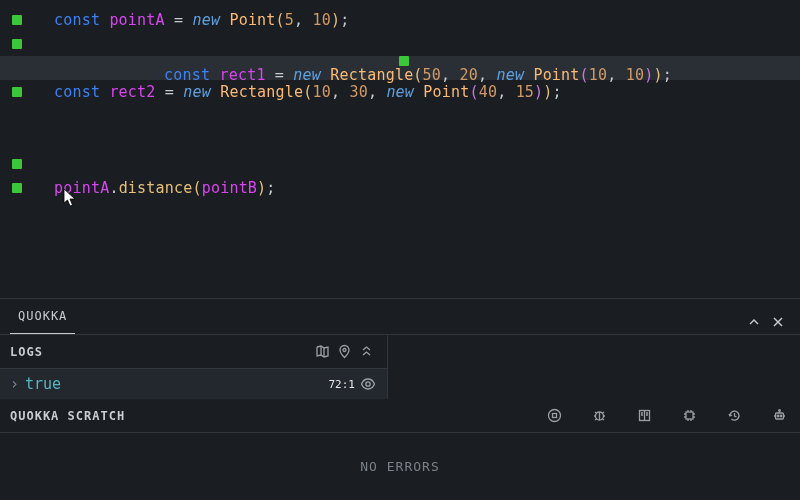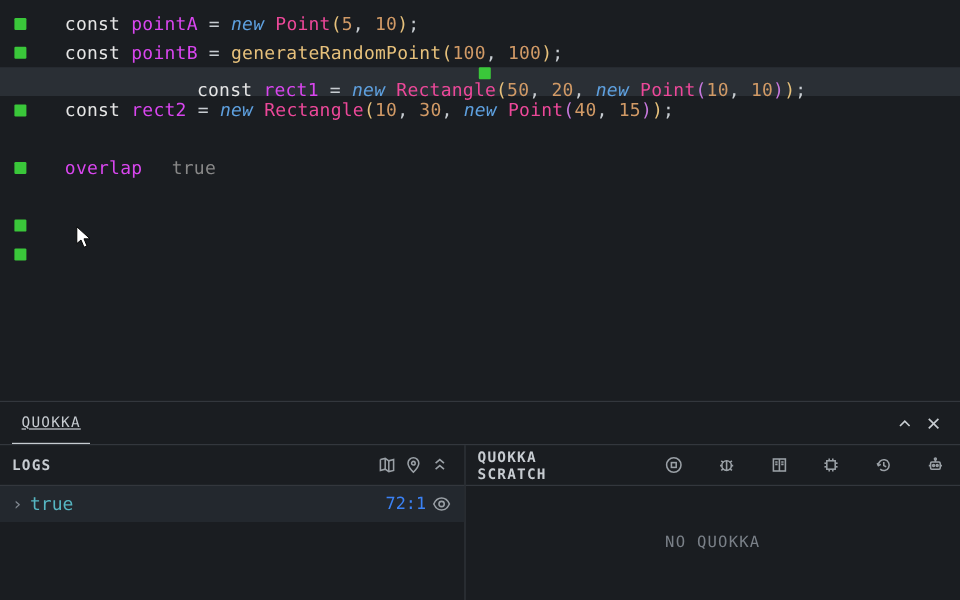--- a/index.html
+++ b/index.html
@@ -39,46 +39,45 @@
     width: 10px;
     height: 10px;
     background: #3ac73a;
     border-radius: 1px;
   }
   .code {
     padding-left: 28px;
     white-space: pre;
     letter-spacing: 0.2px;
   }
-  .kw { color: #e5e5e5; }
+  .kw { color: #3b82f6; }
   .var { color: #d946ef; }
   .op { color: #c7ccd1; }
   .new { color: #5ea0df; font-style: italic; }
-  .cls { color: #ec4899; }
+  .cls { color: #fdba74; }
   .fn { color: #e6c07b; }
   .num { color: #d19a66; }
   .paren-y { color: #e6c07b; }
   .paren-p { color: #c678dd; }
   .punct { color: #c7ccd1; }
   .result { color: #888; padding-left: 6px; }
   .cursor {
     position: absolute;
     left: 63px;
     top: 188px;
     pointer-events: none;
   }
 
   .panel-tabs {
     display: flex;
-    align-items: center;
+    align-items: flex-end;
     background: #1a1d21;
     border-top: 1px solid #33373d;
     padding: 0 10px;
     height: 36px;
-    text-decoration: underline;
   }
   .panel-tab {
     font-size: 12px;
     letter-spacing: 1px;
     color: #c7ccd1;
     padding: 0 8px;
     height: 100%;
     display: flex;
     align-items: center;
     border-bottom: 1px solid #c7ccd1;
@@ -90,22 +89,23 @@
     display: flex;
     align-items: center;
     justify-content: center;
     color: #c7ccd1;
     cursor: pointer;
   }
   .panel-icon svg { stroke: #c7ccd1; fill: none; stroke-width: 1.4; }
 
   .panel-body {
     display: flex;
-    height: 130px;
+    height: 166px;
     border-top: 1px solid #33373d;
+    flex-direction: column;
   }
   .logs-pane {
     width: 388px;
     border-right: 1px solid #33373d;
     display: flex;
     flex-direction: column;
   }
   .logs-header {
     display: flex;
     align-items: center;
@@ -129,21 +129,21 @@
     display: flex;
     align-items: center;
     height: 30px;
     padding: 0 10px;
     background: #23282e;
     font-family: "Menlo", "Consolas", monospace;
   }
   .log-chevron { color: #7f868e; padding-right: 6px; }
   .log-val { color: #56b6c2; }
   .log-row .spacer { flex: 1; }
-  .log-pos { color: #3b82f6; font-size: 14px; padding-right: 4px;}
+  .log-pos { color: #e5e5e5; font-size: 11px; padding-right: 4px;}
   .log-eye { width:18px; height:18px; display:flex;align-items:center;justify-content:center;}
   .log-eye svg { stroke:#9aa0a6; fill:none; stroke-width:1.3; }
 
   .scratch-pane {
     flex: 1;
     display: flex;
     flex-direction: column;
   }
   .scratch-header {
     display: flex;
@@ -176,57 +176,51 @@
     <div class="line">
       <div class="gutter">
         <div class="sq"></div>
       </div>
       <div class="code"><span class="kw">const </span><span class="var">pointA</span><span class="op"> = </span><span class="new">new </span><span class="cls">Point</span><span class="paren-y">(</span><span class="num">5</span><span class="punct">, </span><span class="num">10</span><span class="paren-y">)</span><span class="punct">;</span></div>
     </div>
     <div class="line">
       <div class="gutter">
         <div class="sq"></div>
       </div>
-      <div class="code"><span class="kw">const </span><span class="var">pointB</span><span class="op"> = </span><span class="fn">generateRandomPoint</span><span class="paren-y">(</span><span class="num">100</span><span class="punct">, </span><span class="num">100</span><span class="paren-y">)</span><span class="punct">;</span></div>
     </div>
     <div class="line highlighted">
       <div class="gutter">
         <div class="sq"></div>
       </div>
       <div class="code"><span class="kw">const </span><span class="var">rect1</span><span class="op"> = </span><span class="new">new </span><span class="cls">Rectangle</span><span class="paren-y">(</span><span class="num">50</span><span class="punct">, </span><span class="num">20</span><span class="punct">, </span><span class="new">new </span><span class="cls">Point</span><span class="paren-p">(</span><span class="num">10</span><span class="punct">, </span><span class="num">10</span><span class="paren-p">)</span><span class="paren-y">)</span><span class="punct">;</span></div>
     </div>
     <div class="line">
       <div class="gutter">
         <div class="sq"></div>
       </div>
       <div class="code"><span class="kw">const </span><span class="var">rect2</span><span class="op"> = </span><span class="new">new </span><span class="cls">Rectangle</span><span class="paren-y">(</span><span class="num">10</span><span class="punct">, </span><span class="num">30</span><span class="punct">, </span><span class="new">new </span><span class="cls">Point</span><span class="paren-p">(</span><span class="num">40</span><span class="punct">, </span><span class="num">15</span><span class="paren-p">)</span><span class="paren-y">)</span><span class="punct">;</span></div>
     </div>
     <div class="line">
       <div class="gutter"></div>
       <div class="code"></div>
     </div>
     <div class="line">
-      <div class="gutter">
-        <div class="sq"></div>
-      </div>
-      <div class="code"><span class="var">overlap</span><span class="result">  true</span></div>
-    </div>
-    <div class="line">
       <div class="gutter"></div>
       <div class="code"></div>
     </div>
     <div class="line">
       <div class="gutter">
         <div class="sq"></div>
       </div>
     </div>
     <div class="line">
       <div class="gutter">
         <div class="sq"></div>
       </div>
+      <div class="code"><span class="var">pointA</span><span class="punct">.</span><span class="fn">distance</span><span class="paren-y">(</span><span class="var">pointB</span><span class="paren-y">)</span><span class="punct">;</span></div>
     </div>
   </div>
 
 <div class="panel-tabs">
   <div class="panel-tab">QUOKKA</div>
   <div class="spacer"></div>
   <div class="panel-icon">
     <svg width="14" height="14" viewBox="0 0 14 14">
         <polyline points="3,9 7,5 11,9"></polyline>
       </svg>
@@ -335,19 +329,19 @@
             <rect x="3.5" y="5" width="8" height="6" rx="1"></rect>
             <circle cx="6" cy="8" r="0.8"></circle>
             <circle cx="9" cy="8" r="0.8"></circle>
             <line x1="7.5" y1="3" x2="7.5" y2="5"></line>
             <circle cx="7.5" cy="2.5" r="0.8"></circle>
             <line x1="2" y1="8" x2="3.5" y2="8"></line>
             <line x1="11.5" y1="8" x2="13" y2="8"></line>
           </svg>
       </div>
     </div>
-    <div class="scratch-body">NO QUOKKA</div>
+    <div class="scratch-body">NO ERRORS</div>
   </div>
 </div>
 
 <svg class="cursor" width="16" height="20" viewBox="0 0 16 20">
   <path d="M1 1 L1 15 L4.5 12 L7 18 L9.5 17 L7 11 L12 11 Z" fill="#ffffff" stroke="#000" stroke-width="0.8"></path>
 </svg>
 
 </body></html>

